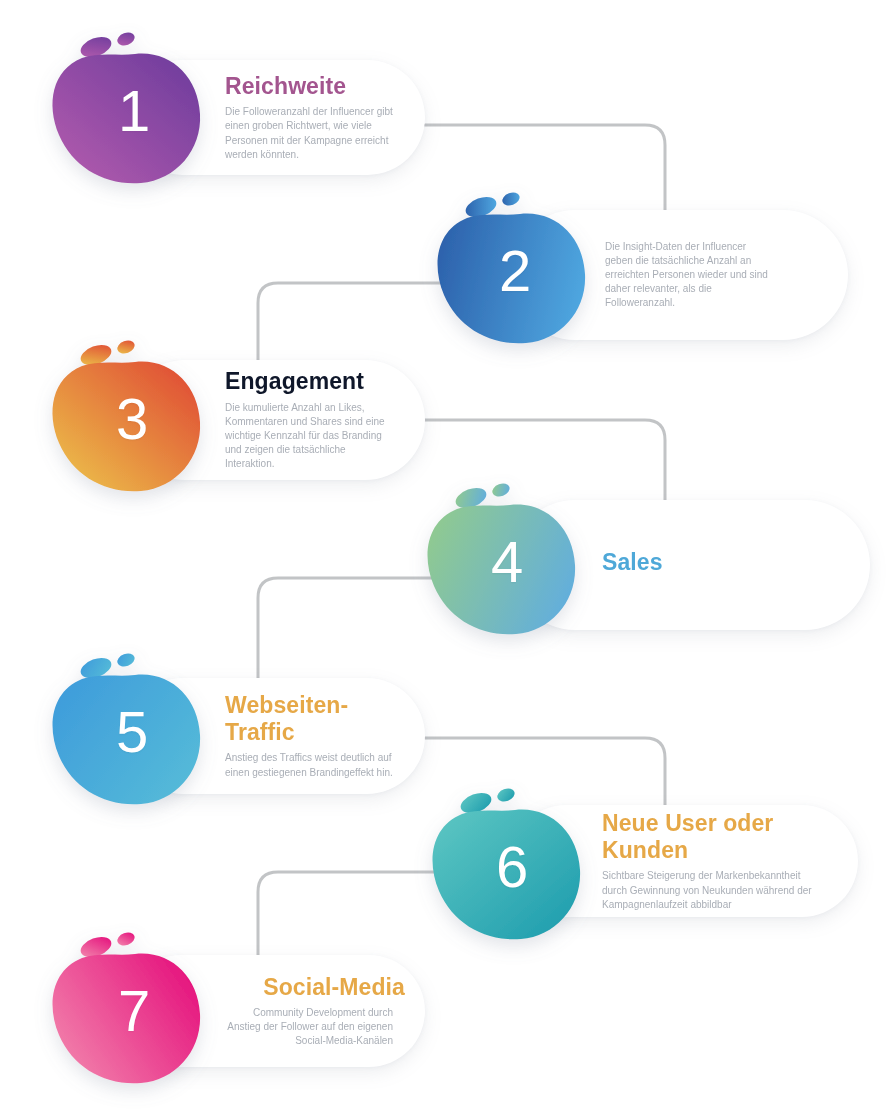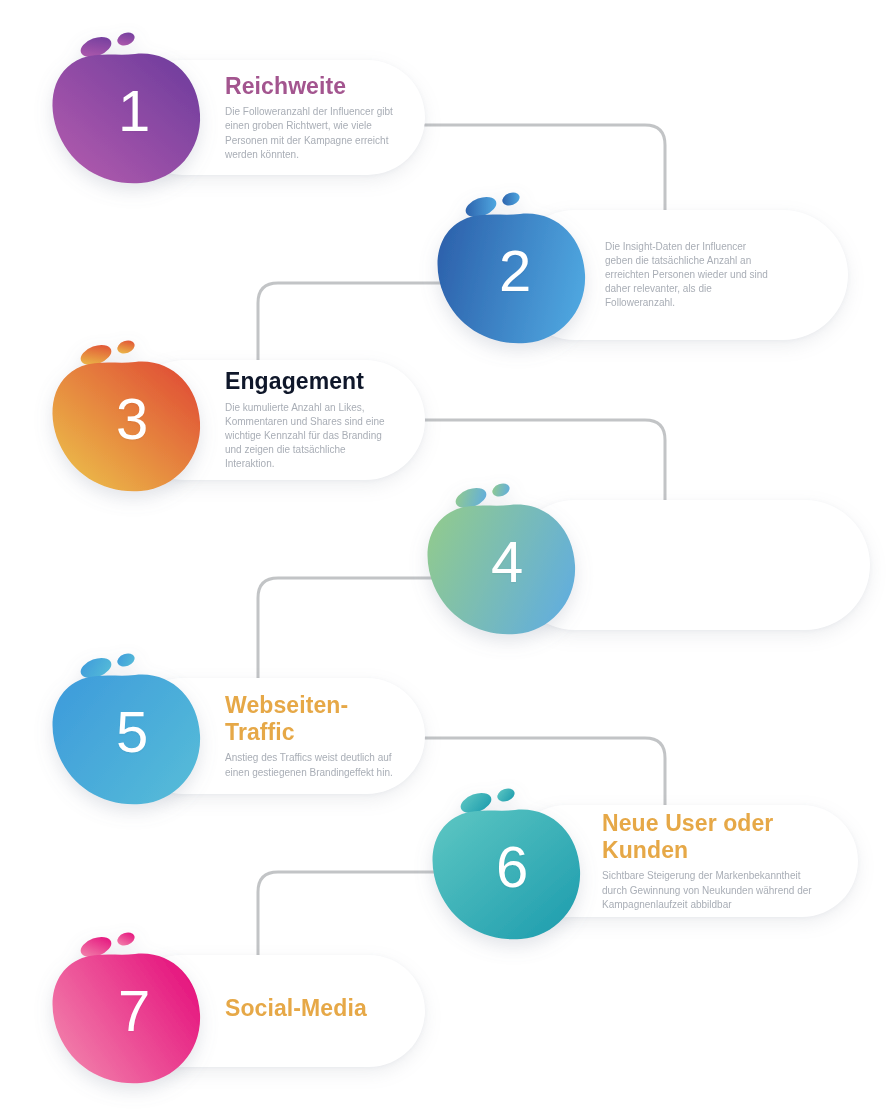--- a/index.html
+++ b/index.html
@@ -153,20 +153,21 @@
         <ellipse cx="86" cy="17" rx="9" ry="6" transform="rotate(-20 86 17)" fill="url(#g3)"></ellipse>
         <path fill="url(#g3)" d="M95,32 C130,28 158,54 160,92 C162,128 136,158 101,161 C66,164 33,146 19,113 C6,82 12,48 42,36 C58,30 78,34 95,32 Z"></path>
       </svg>
       <div class="num" style="left:76px;top:60px;">3</div>
     </div>
   </div>
 
   <div class="row" style="left:0;top:500px;">
     <div class="card" style="left:510px;width:360px;height:130px;">
       <div class="card-text" style="left:92px;right:18px;">
+        <div class="title" style="color:#4ea8d8">Sales</div>
       </div>
     </div>
     <div class="blob-wrap" style="left:415px;top:-27px;">
       <svg width="175" height="175" viewBox="0 0 175 175" filter="url(#blobshadow)">
         <ellipse cx="56" cy="25" rx="16" ry="9" transform="rotate(-20 56 25)" fill="url(#g4)"></ellipse>
         <ellipse cx="86" cy="17" rx="9" ry="6" transform="rotate(-20 86 17)" fill="url(#g4)"></ellipse>
         <path fill="url(#g4)" d="M95,32 C130,28 158,54 160,92 C162,128 136,158 101,161 C66,164 33,146 19,113 C6,82 12,48 42,36 C58,30 78,34 95,32 Z"></path>
       </svg>
       <div class="num" style="left:76px;top:60px;">4</div>
     </div>
@@ -200,23 +201,24 @@
       <svg width="175" height="175" viewBox="0 0 175 175" filter="url(#blobshadow)">
         <ellipse cx="56" cy="25" rx="16" ry="9" transform="rotate(-20 56 25)" fill="url(#g6)"></ellipse>
         <ellipse cx="86" cy="17" rx="9" ry="6" transform="rotate(-20 86 17)" fill="url(#g6)"></ellipse>
         <path fill="url(#g6)" d="M95,32 C130,28 158,54 160,92 C162,128 136,158 101,161 C66,164 33,146 19,113 C6,82 12,48 42,36 C58,30 78,34 95,32 Z"></path>
       </svg>
       <div class="num" style="left:76px;top:60px;">6</div>
     </div>
   </div>
 
   <div class="row" style="left:0;top:955px;">
-    <div class="card" style="left:125px;width:300px;height:112px;">
+    <div class="card" style="left:125px;width:300px;height:112px;text-align:right;">
       <div class="card-text" style="left:100px;right:20px;">
         <div class="title" style="color:#e6a847">Social-Media</div>
+        <div class="desc" style="width:168px">Community Development durch Anstieg der Follower auf den eigenen Social-Media-Kanälen</div>
       </div>
     </div>
     <div class="blob-wrap" style="left:40px;top:-33px;">
       <svg width="175" height="175" viewBox="0 0 175 175" filter="url(#blobshadow)">
         <ellipse cx="56" cy="25" rx="16" ry="9" transform="rotate(-20 56 25)" fill="url(#g7)"></ellipse>
         <ellipse cx="86" cy="17" rx="9" ry="6" transform="rotate(-20 86 17)" fill="url(#g7)"></ellipse>
         <path fill="url(#g7)" d="M95,32 C130,28 158,54 160,92 C162,128 136,158 101,161 C66,164 33,146 19,113 C6,82 12,48 42,36 C58,30 78,34 95,32 Z"></path>
       </svg>
       <div class="num" style="left:78px;top:60px;">7</div>
     </div>

